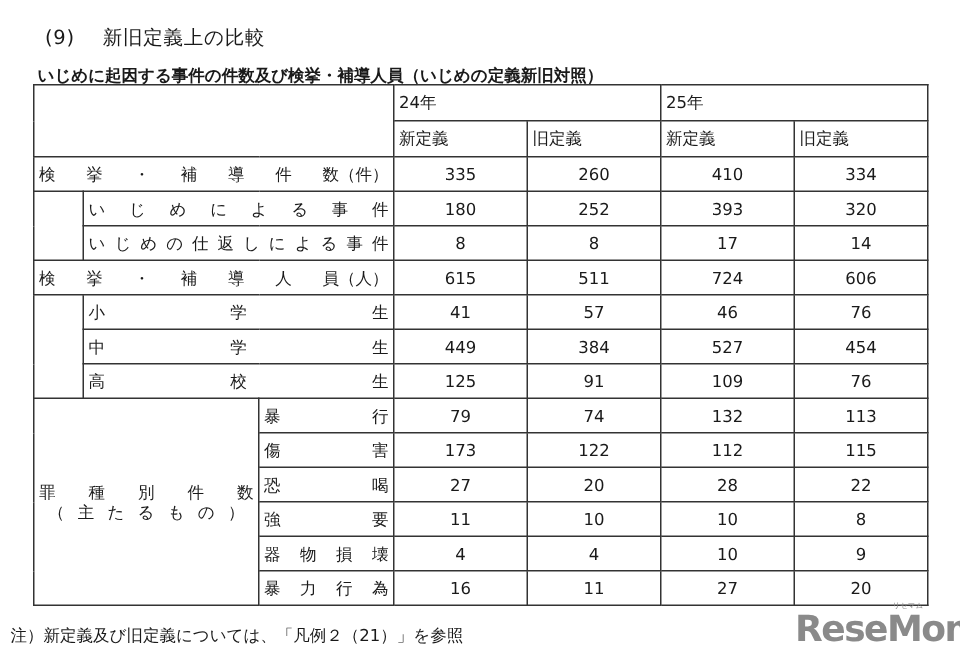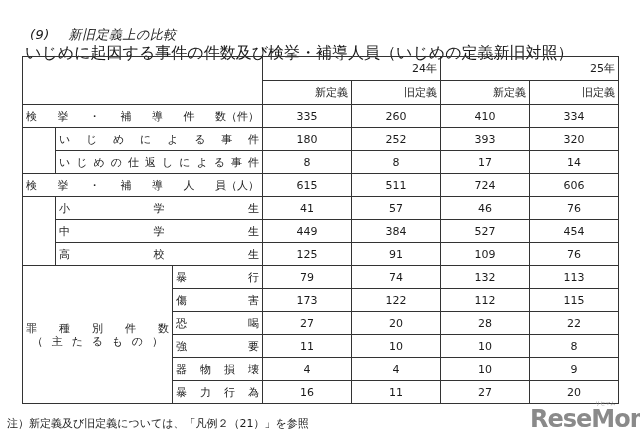--- a/index.html
+++ b/index.html
@@ -2,40 +2,40 @@
 <html><head>
 <meta charset="utf-8">
 <style>
   html, body { margin: 0; padding: 0; background: #ffffff; }
   body {
     width: 640px; height: 445px; position: relative; overflow: hidden;
     font-family: "DejaVu Sans", "Liberation Sans", sans-serif;
     color: #1a1a1a;
   }
   .section-title {
-    position: absolute; left: 30px; top: 26px;
-    font-size: 13px; letter-spacing: 0.5px; font-style: italic;
+    position: absolute; left: 30px; top: 16px;
+    font-size: 13px; letter-spacing: 0.5px;
   }
   .section-title .num { margin-right: 14px; }
   .table-caption {
     position: absolute; left: 25px; top: 43px;
-    font-size: 16px; white-space: nowrap;
+    font-size: 11px; white-space: nowrap; font-weight: bold;
   }
   table.main {
     position: absolute; left: 22px; top: 56px;
     border-collapse: collapse; table-layout: fixed;
     font-size: 11px;
   }
   table.main td {
     border: 1px solid #333;
     height: 23px; padding: 0 3px; box-sizing: border-box;
     white-space: nowrap; overflow: hidden;
   }
   td.num { text-align: center; padding-right: 2px; }
-  td.hdr { text-align: right; }
+  td.hdr { text-align: left; }
   .spread { display: flex; justify-content: space-between; width: 100%; }
   .spread span { display: inline-block; }
   .crime-label { display: flex; flex-direction: column; line-height: 13px; }
   .note {
     position: absolute; left: 7px; top: 416px;
     font-size: 11px; white-space: nowrap;
   }
   .logo {
     position: absolute; left: 530px; top: 405px;
     font-family: "DejaVu Sans", sans-serif; font-weight: bold;

